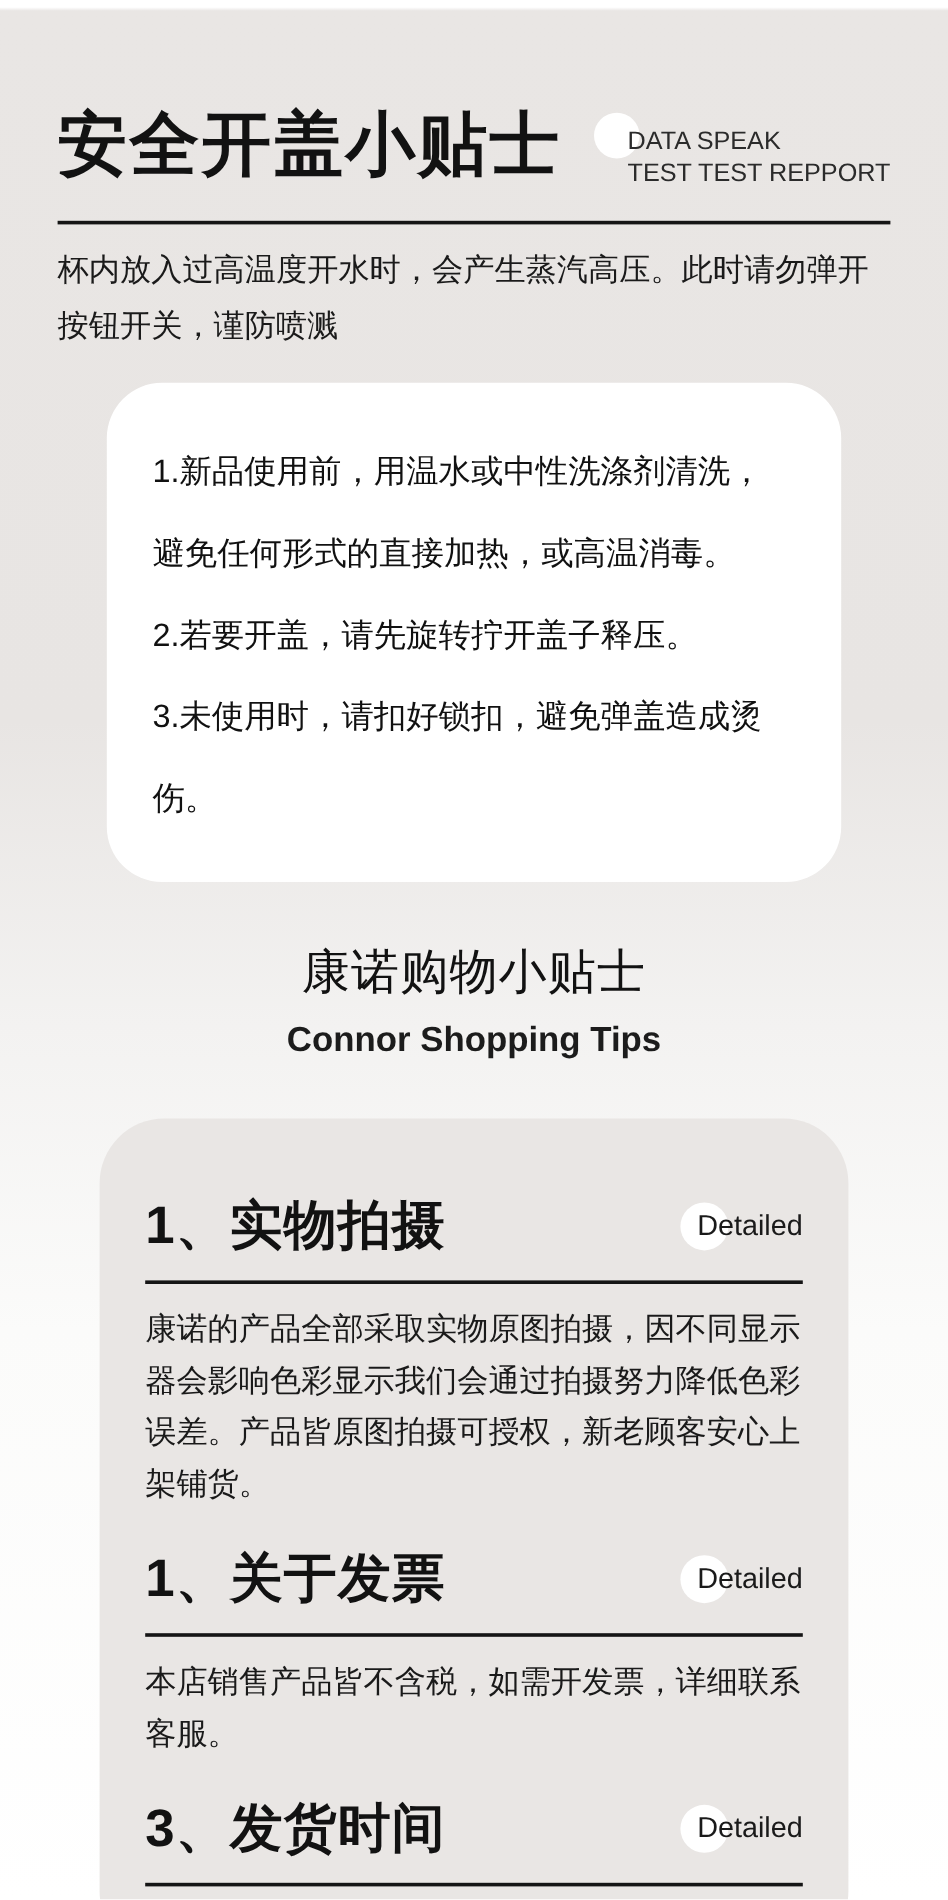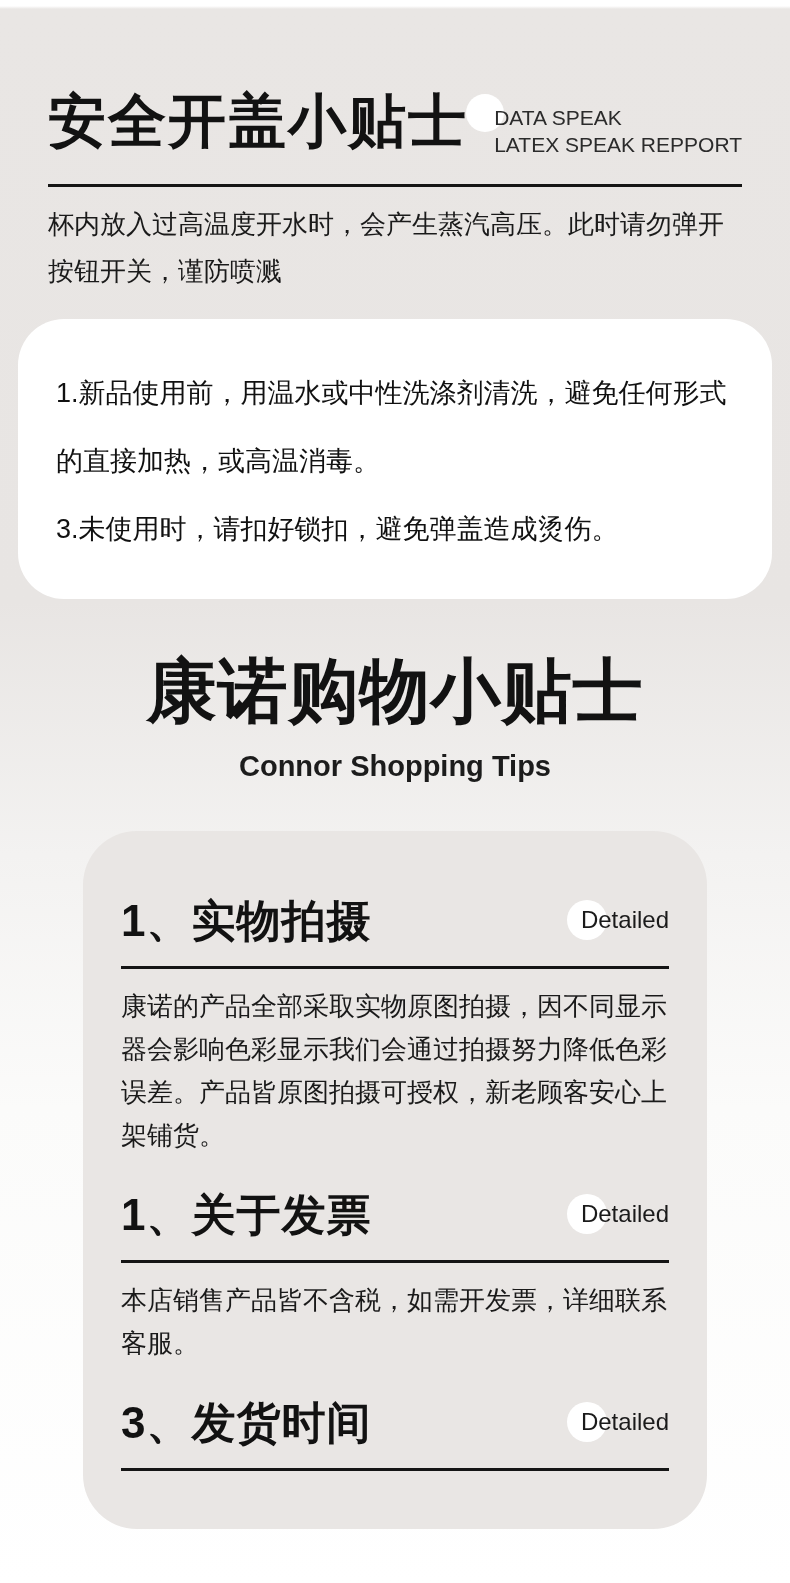--- a/index.html
+++ b/index.html
@@ -11,26 +11,26 @@
   }
   .header{padding:0 48px;}
   .title-row{display:flex;justify-content:space-between;align-items:flex-start;padding-top:88px;}
   .main-title{font-size:58px;font-weight:900;letter-spacing:2px;line-height:1.15;margin:0;color:#121212;}
   .tagline{position:relative;margin-top:16px;padding-left:16px;}
   .tagline-circle{position:absolute;left:-12px;top:-10px;width:38px;height:38px;background:#ffffff;border-radius:50%;}
   .tagline-line{position:relative;font-size:21px;line-height:27px;color:#2b2b2b;font-weight:500;white-space:nowrap;}
   .rule{height:3px;background:#151515;margin-top:26px;}
   .intro{margin-top:14px;font-size:26px;line-height:47px;color:#1a1a1a;}
   .card-white{
-    width:754px;box-sizing:border-box;margin:24px auto 0;background:#ffffff;
+    width:612px;box-sizing:border-box;margin:24px auto 0;background:#ffffff;
     border-radius:46px;padding:40px 40px 36px 38px;
   }
   .safety-item{font-size:27px;line-height:68px;color:#111111;}
   .shopping-head{margin-top:52px;text-align:center;}
-  .shopping-title{font-size:70px;font-weight:700;letter-spacing:1px;margin:18px;line-height:1.15;color:#121212;}
+  .shopping-title{font-size:40px;font-weight:400;letter-spacing:1px;margin:18px;line-height:1.15;color:#121212;}
   .shopping-subtitle{margin-top:6px;font-size:29px;font-weight:700;color:#1c1c1c;}
   .card-gray{
     width:624px;box-sizing:border-box;margin:48px auto 0;background:#e9e6e4;
     border-radius:54px;padding:62px 38px 58px 38px;
   }
   .section{margin-top:30px;}
   .section:first-child{margin-top:0;}
   .section-head{display:flex;justify-content:space-between;align-items:center;}
   .section-title{font-size:44px;font-weight:900;letter-spacing:1px;line-height:1.25;margin:0;color:#121212;}
   .badge{display:flex;align-items:center;}
@@ -43,29 +43,30 @@
 <body>
 
 <div class="page">
 
   <div class="header">
     <div class="title-row">
       <h1 class="main-title">安全开盖小贴士</h1>
       <div class="tagline">
         <span class="tagline-circle"></span>
         <div class="tagline-line">DATA SPEAK</div>
-        <div class="tagline-line">LATEX SPEAK REPPORT</div>
+        <div class="tagline-line">TEST TEST REPPORT</div>
       </div>
     </div>
     <div class="rule"></div>
     <div class="intro">杯内放入过高温度开水时，会产生蒸汽高压。此时请勿弹开按钮开关，谨防喷溅</div>
   </div>
 
   <div class="card-white">
     <div class="safety-item">1.新品使用前，用温水或中性洗涤剂清洗，避免任何形式的直接加热，或高温消毒。</div>
+    <div class="safety-item">2.若要开盖，请先旋转拧开盖子释压。</div>
     <div class="safety-item">3.未使用时，请扣好锁扣，避免弹盖造成烫伤。</div>
   </div>
 
   <div class="shopping-head">
     <h2 class="shopping-title">康诺购物小贴士</h2>
     <div class="shopping-subtitle">Connor Shopping Tips</div>
   </div>
 
   <div class="card-gray">
 

